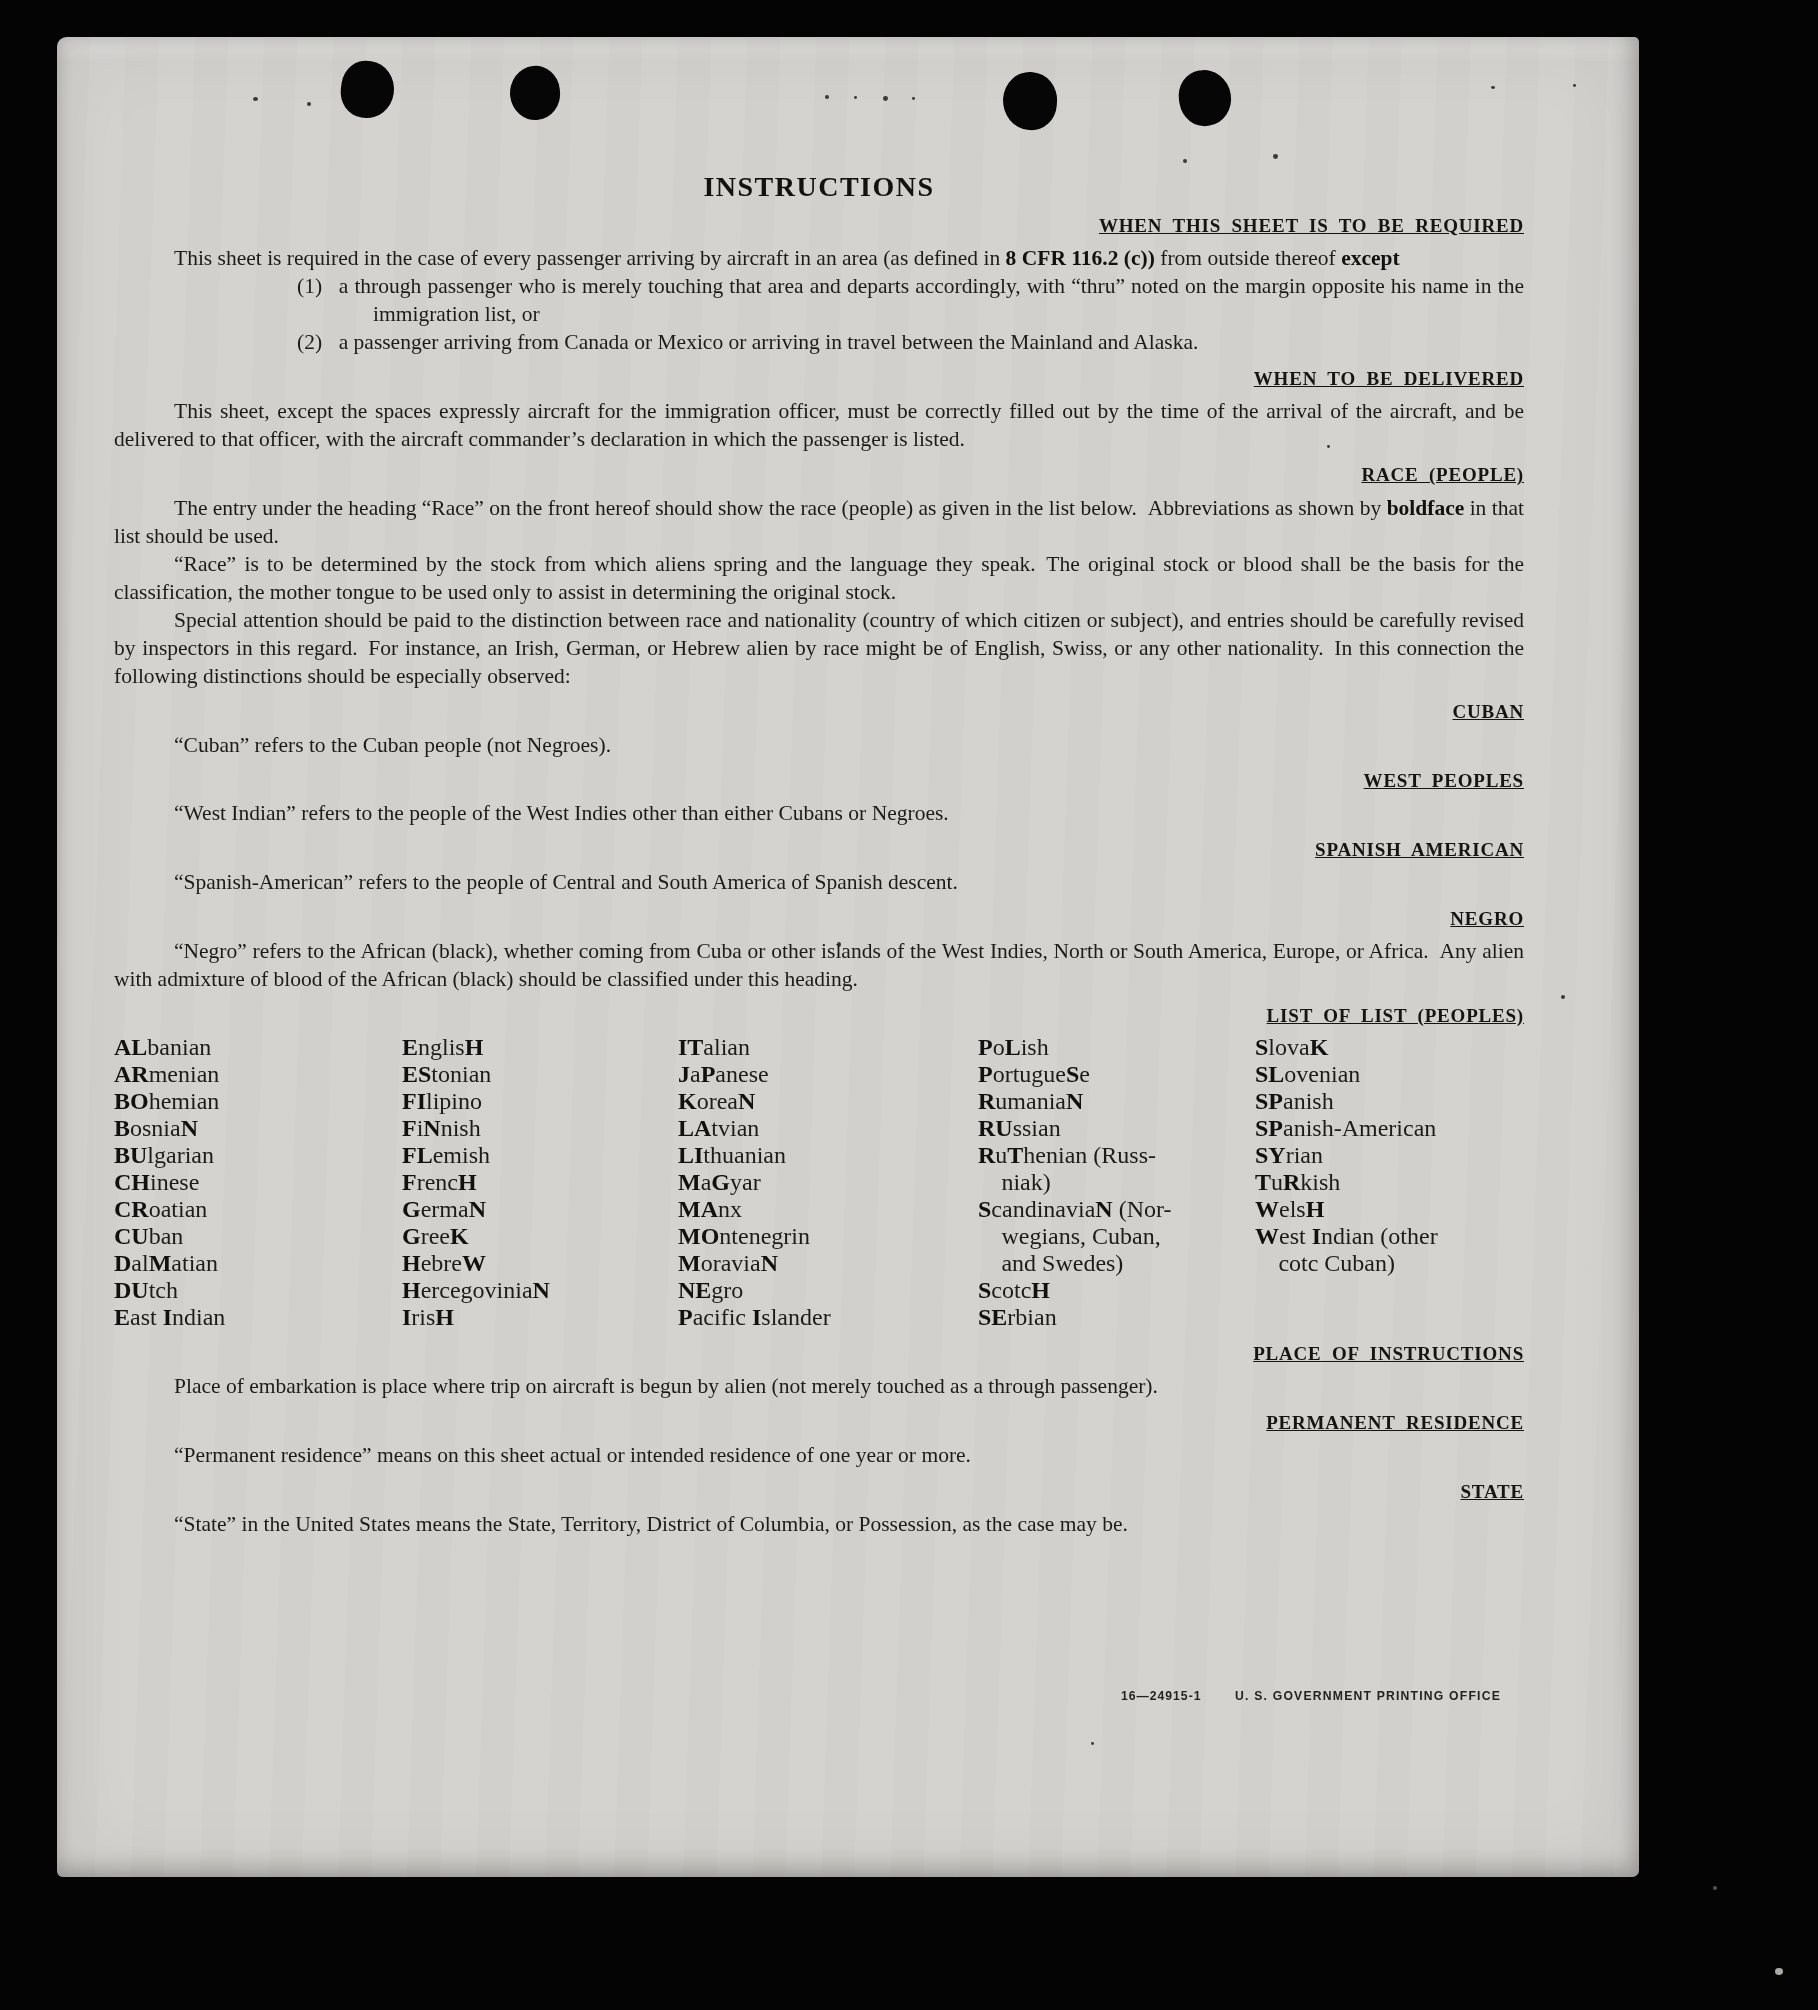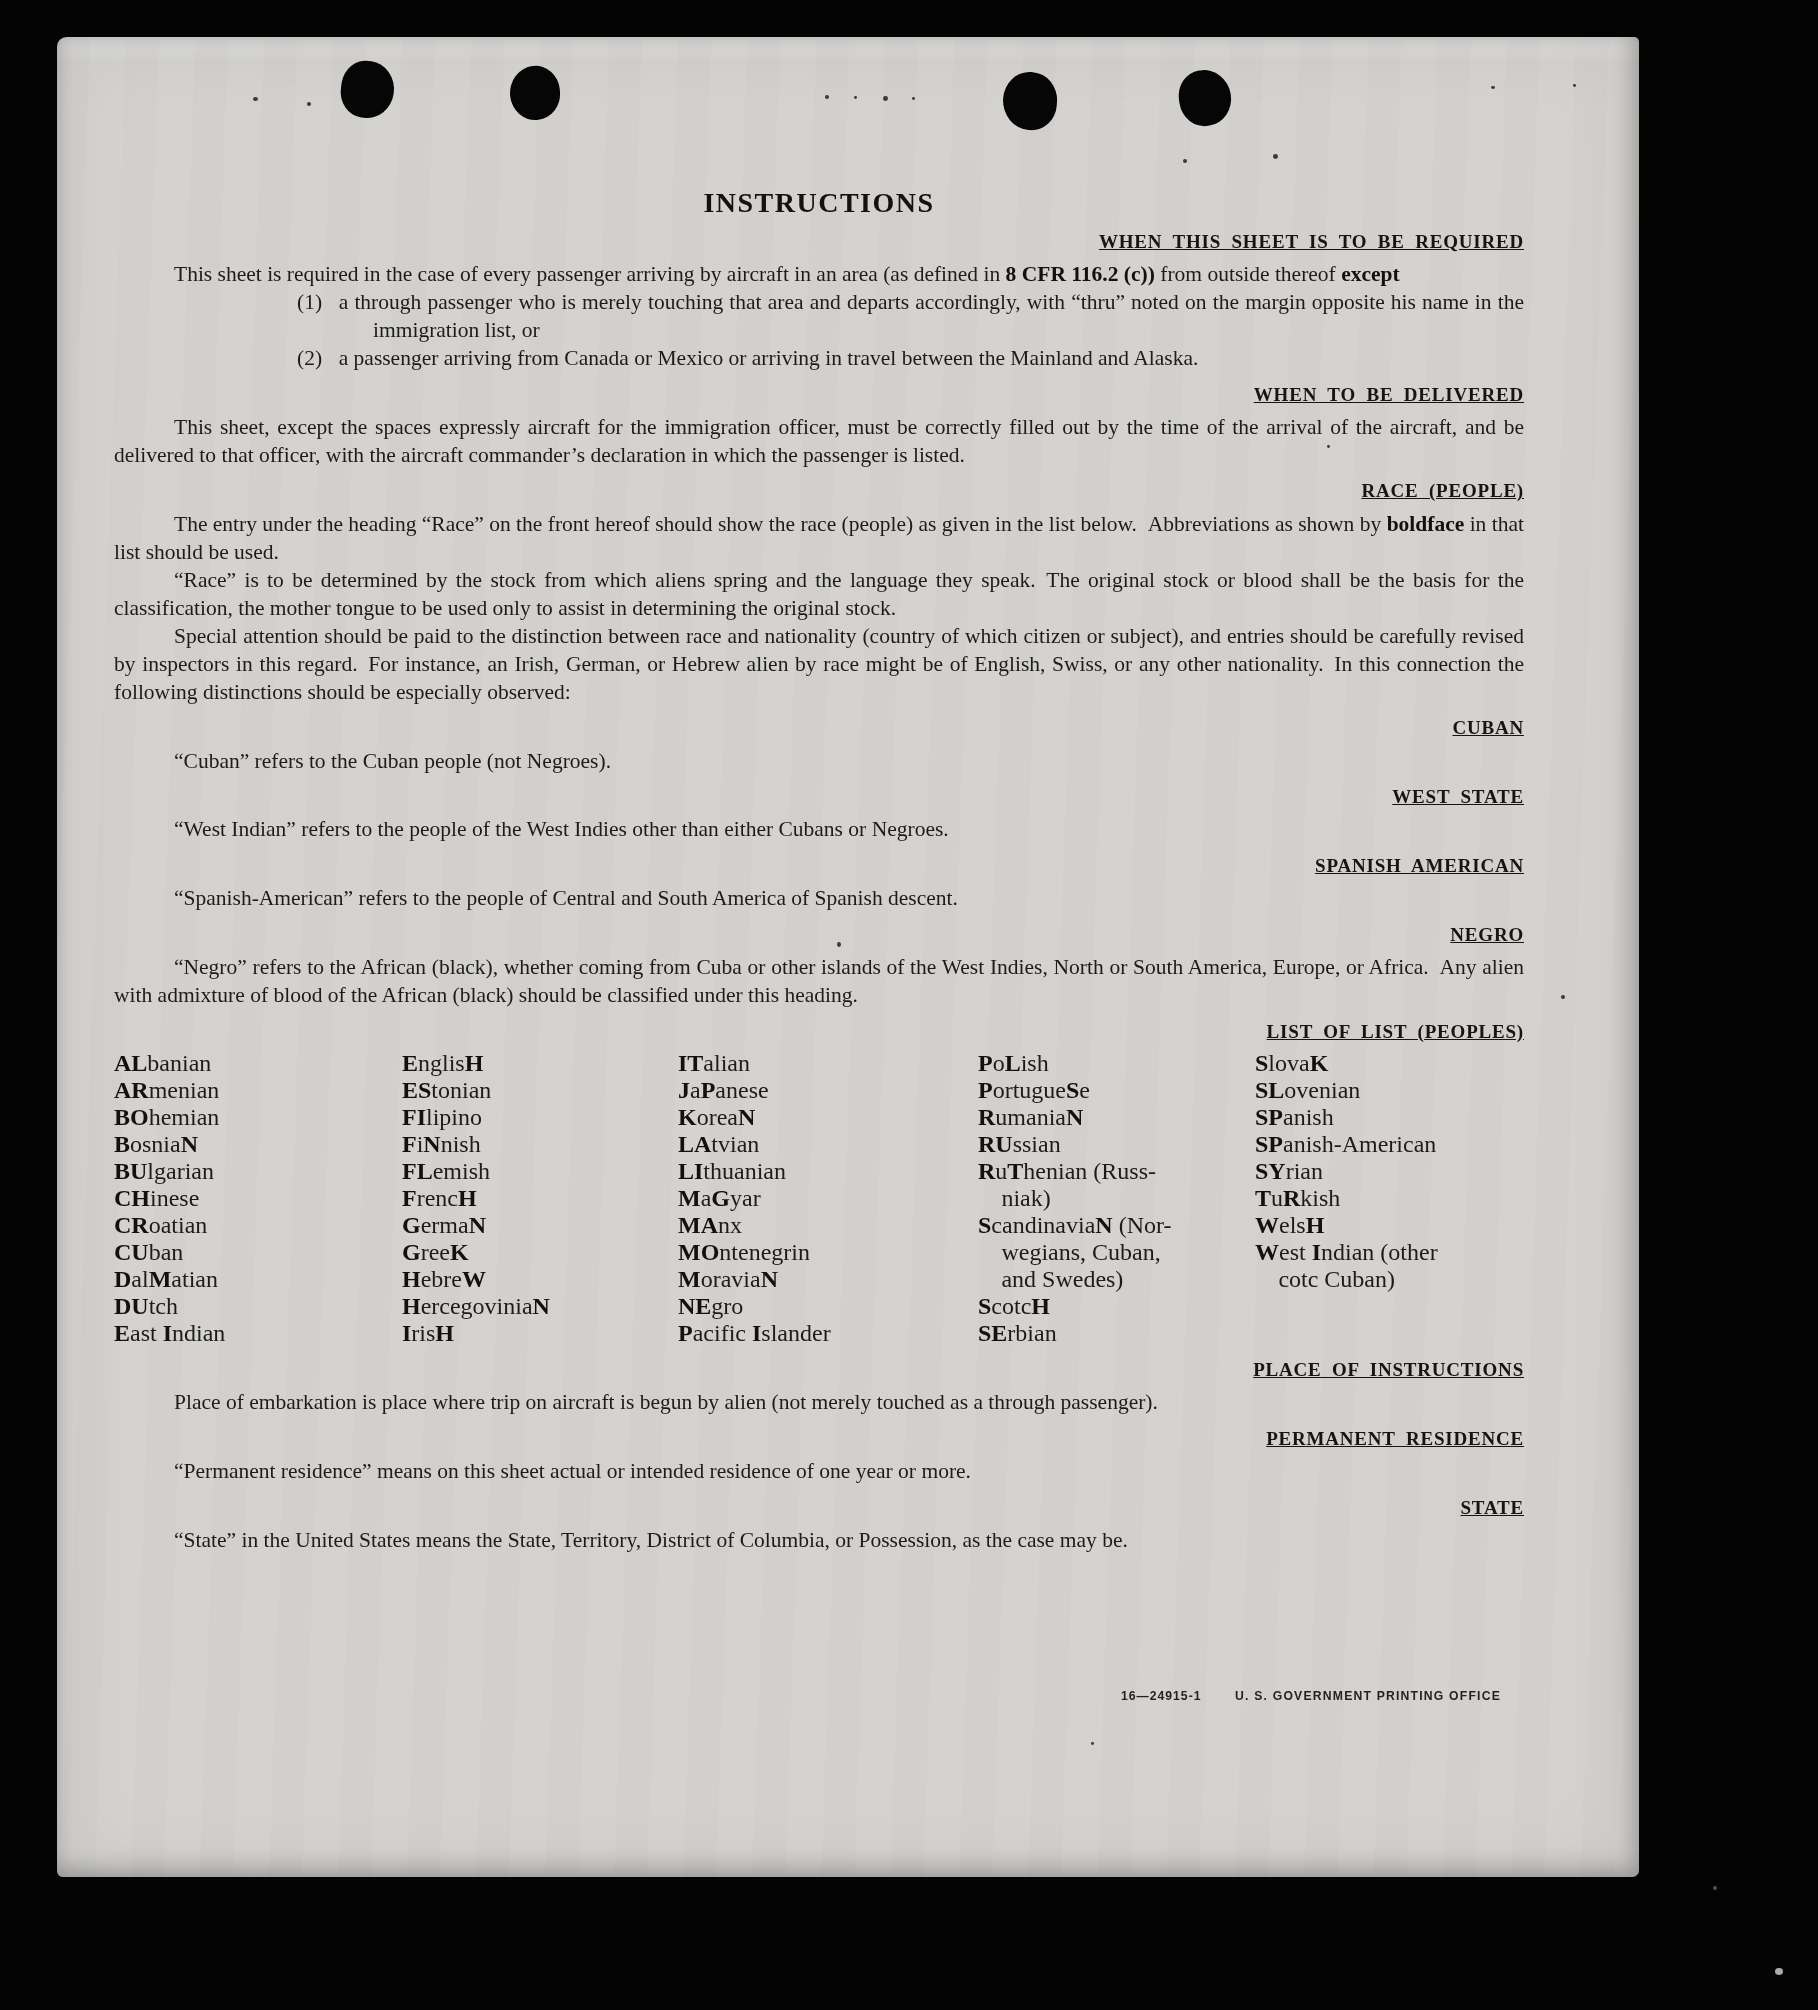--- a/index.html
+++ b/index.html
@@ -27,21 +27,20 @@
   .hole.h1{left:284px;top:24.4px;width:53px;height:57px;border-radius:47% 53% 52% 48%;transform:rotate(8deg);}
   .hole.h2{left:453px;top:29px;width:50px;height:54px;border-radius:52% 48% 50% 50%;transform:rotate(-6deg);}
   .hole.h3{left:946px;top:35px;width:54px;height:58px;border-radius:50% 50% 47% 53%;transform:rotate(4deg);}
   .hole.h4{left:1122px;top:33px;width:52px;height:56px;border-radius:48% 52% 51% 49%;transform:rotate(-9deg);}
   .speck{position:absolute;background:#15140f;border-radius:50%;opacity:.8;}
 
   .content{
     position:absolute;left:0;top:0;right:0;bottom:0;
     padding:133px 115px 12px 57px;
     color:#1d1c1a;
-    margin-top:16px;
   }
   .page-title{
     text-align:center;
     font-size:28px;line-height:33px;
     font-weight:bold;
     letter-spacing:1.5px;
     color:#131210;
     margin:0 0 5.9px 0;
   }
   .sec-h{
@@ -133,21 +132,21 @@
           <div class="sec-h">RACE (PEOPLE)</div>
           <p class="body-p">The entry under the heading “Race” on the front hereof should show the race (people) as given in the list below. Abbreviations as shown by <b>boldface</b> in that list should be used.</p>
           <p class="body-p">“Race” is to be determined by the stock from which aliens spring and the language they speak. The original stock or blood shall be the basis for the classification, the mother tongue to be used only to assist in determining the original stock.</p>
           <p class="body-p">Special attention should be paid to the distinction between race and nationality (country of which citizen or subject), and entries should be carefully revised by inspectors in this regard. For instance, an Irish, German, or Hebrew alien by race might be of English, Swiss, or any other nationality. In this connection the following distinctions should be especially observed:</p>
         </div>
         <div>
           <div class="sec-h">CUBAN</div>
           <p class="body-p">“Cuban” refers to the Cuban people (not Negroes).</p>
         </div>
         <div>
-          <div class="sec-h">WEST STATE</div>
+          <div class="sec-h">WEST PEOPLES</div>
           <p class="body-p">“West Indian” refers to the people of the West Indies other than either Cubans or Negroes.</p>
         </div>
         <div>
           <div class="sec-h">SPANISH AMERICAN</div>
           <p class="body-p">“Spanish-American” refers to the people of Central and South America of Spanish descent.</p>
         </div>
         <div>
           <div class="sec-h">NEGRO</div>
           <p class="body-p">“Negro” refers to the African (black), whether coming from Cuba or other islands of the West Indies, North or South America, Europe, or Africa. Any alien with admixture of blood of the African (black) should be classified under this heading.</p>
         </div>

